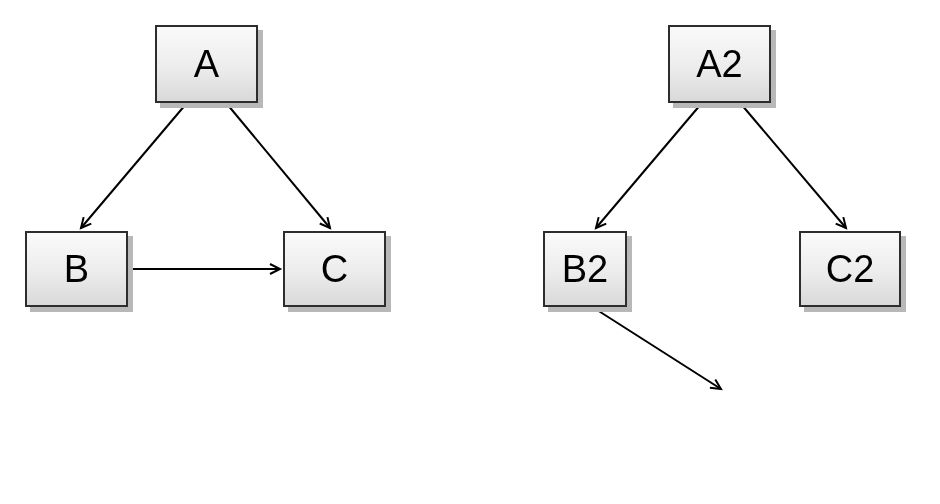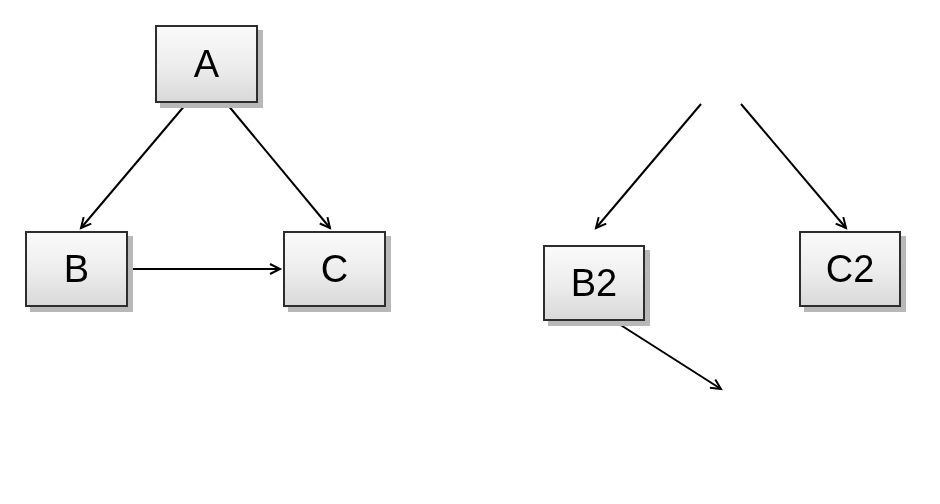--- a/index.html
+++ b/index.html
@@ -67,19 +67,22 @@
 
 <div class="node" style="left: 155px; top: 25px; width: 103px; height: 78px;">
       <span class="node-label">A</span>
     </div>
     <div class="node" style="left: 25px; top: 231px; width: 103px; height: 76px;">
       <span class="node-label">B</span>
     </div>
     <div class="node" style="left: 283px; top: 231px; width: 103px; height: 76px;">
       <span class="node-label">C</span>
     </div>
-    <div class="node" style="left: 543px; top: 245px; width: 102px; height: 76px;">
+    <div class="node" style="left: 668px; top: 25px; width: 103px; height: 78px;">
+      <span class="node-label">A2</span>
+    </div>
+    <div class="node" style="left: 543px; top: 231px; width: 84px; height: 76px;">
       <span class="node-label">B2</span>
     </div>
     <div class="node" style="left: 799px; top: 231px; width: 102px; height: 76px;">
       <span class="node-label">C2</span>
     </div>
   </div>
 
 </body></html>

